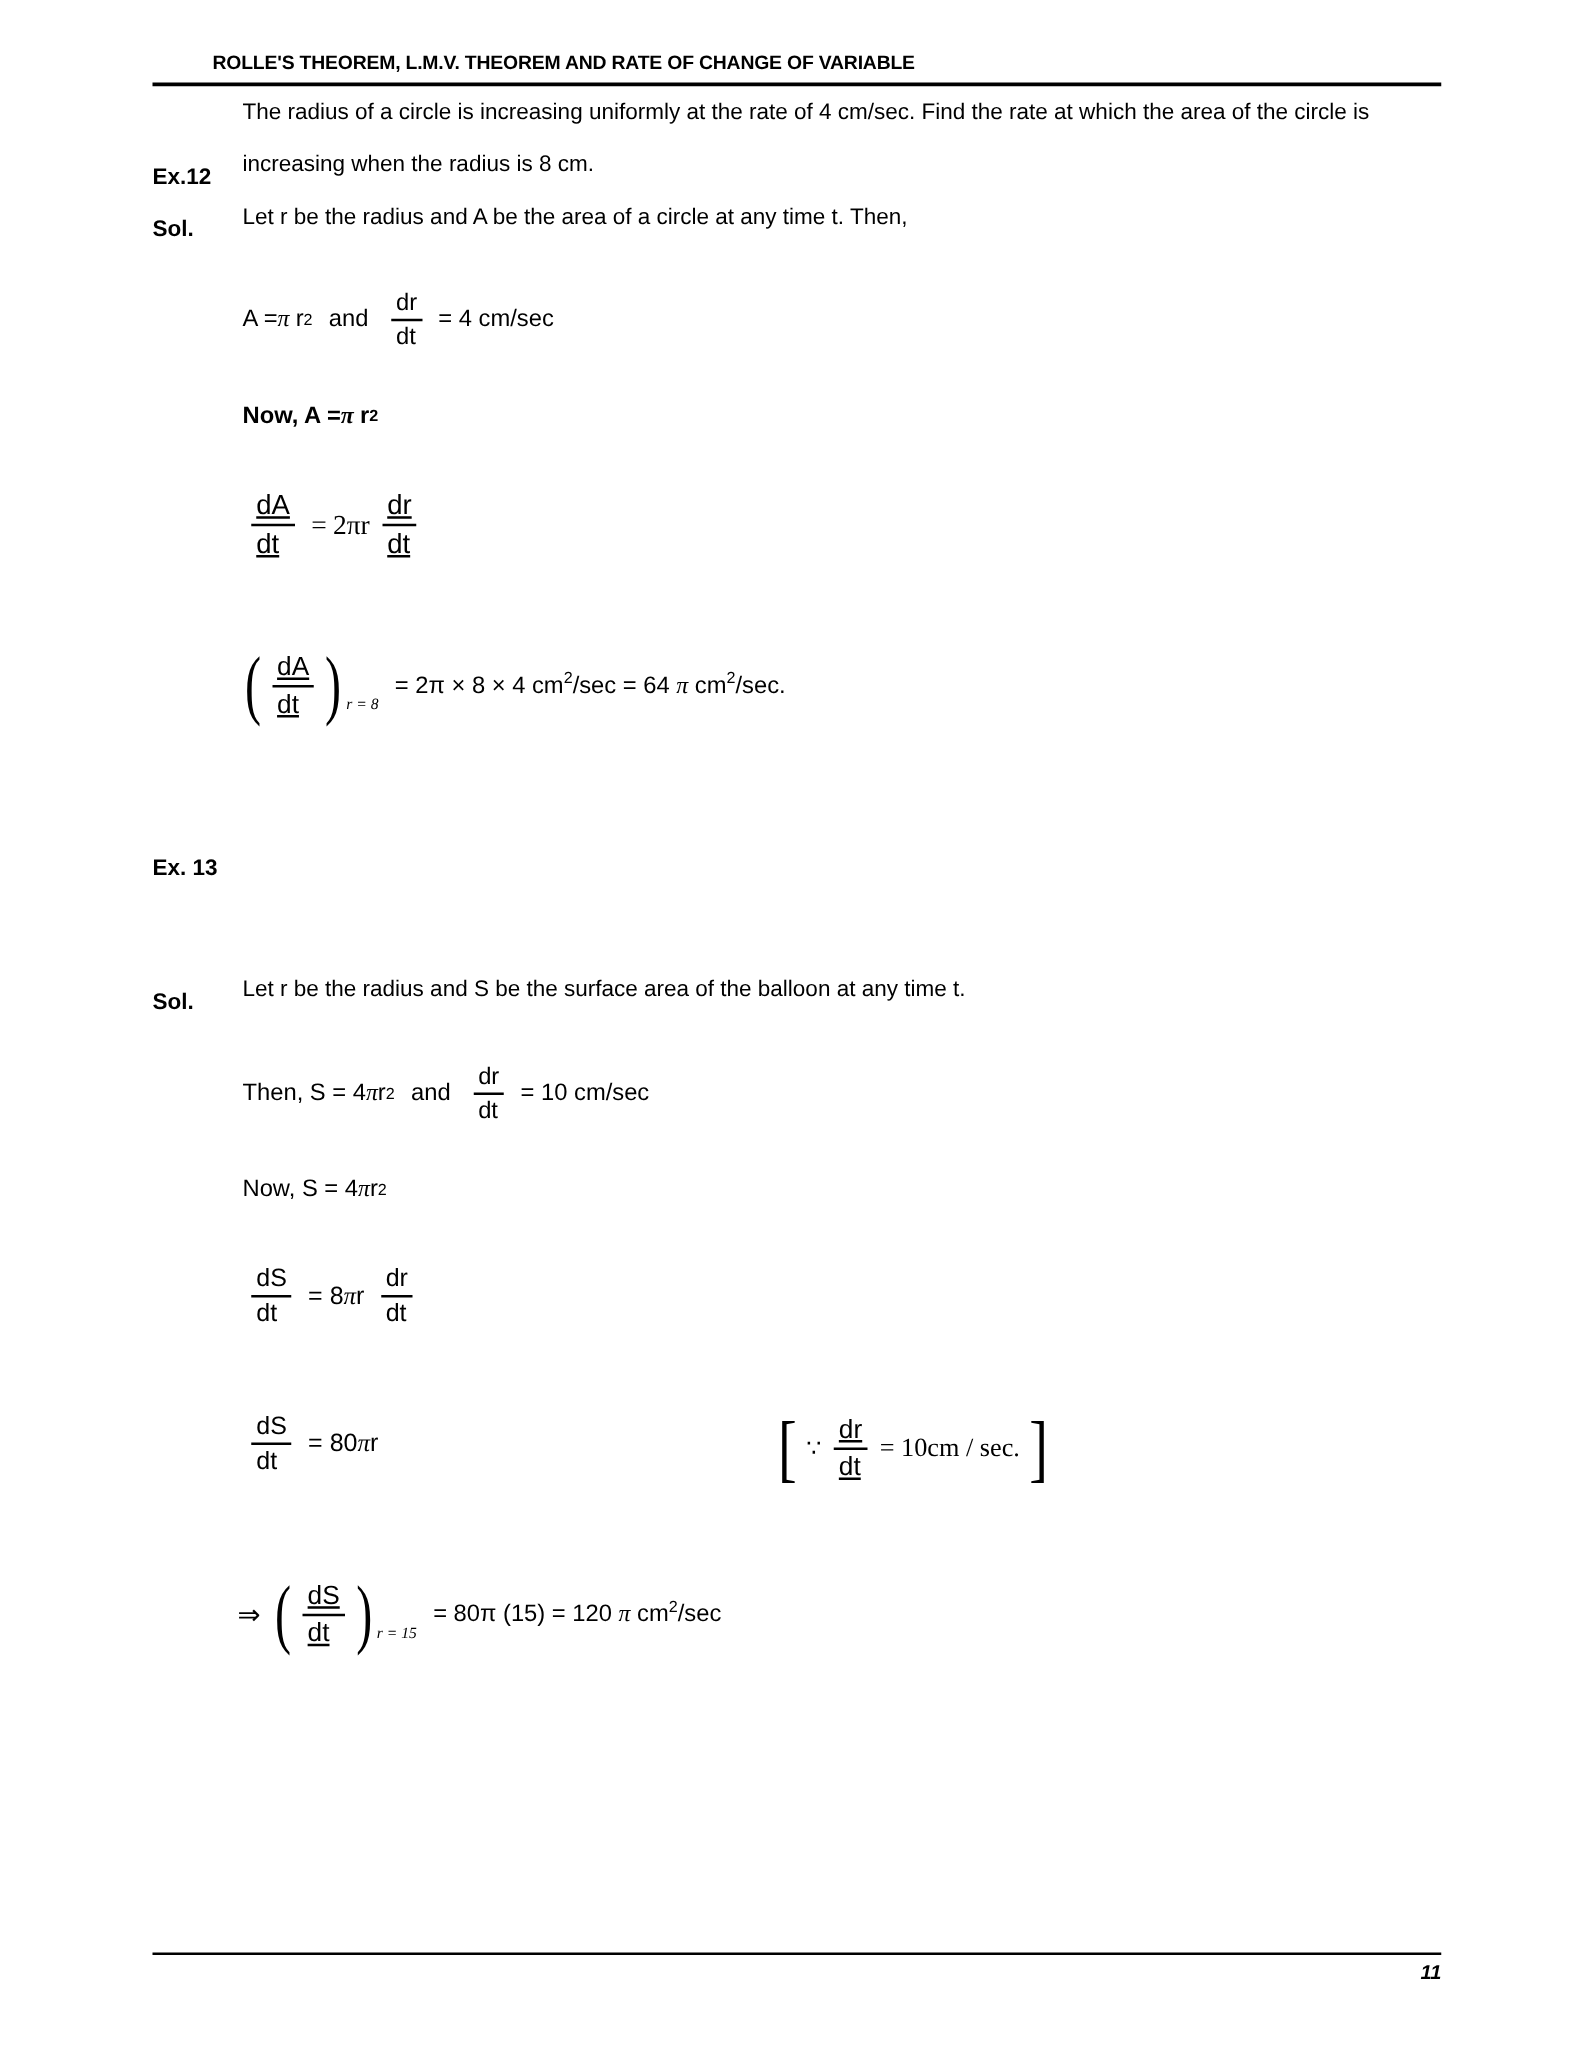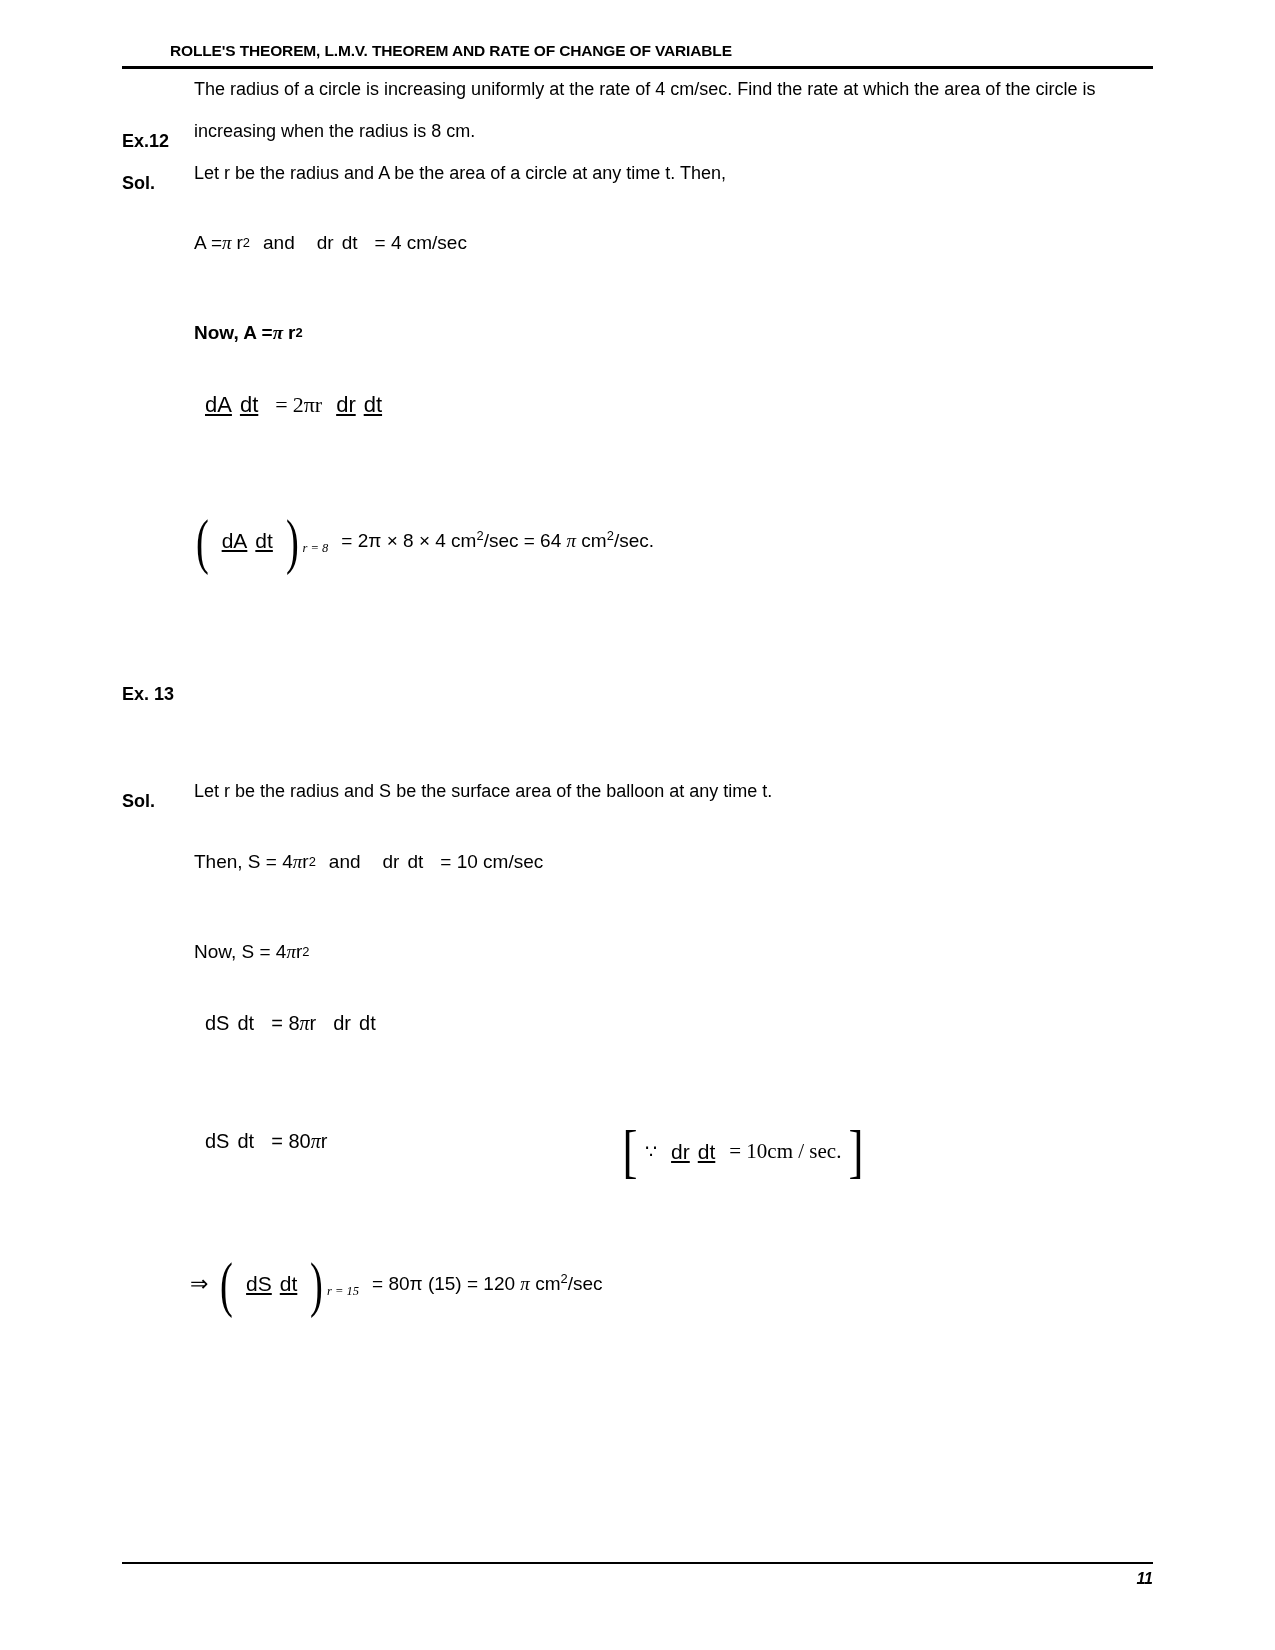--- a/index.html
+++ b/index.html
@@ -88,20 +88,21 @@
     font-size: 19px;
     white-space: nowrap;
   }
   .math .tok { display: inline-block; }
   .sp { display: inline-block; width: 8px; }
   .sp-sm { display: inline-block; width: 5px; }
   .sp-lg { display: inline-block; width: 13px; }
 
   .frac {
     display: inline-flex;
+    flex-direction: column;
     align-items: flex-start;
     vertical-align: middle;
     margin: 0 5px;
   }
   .frac .num,
   .frac .den {
     padding: 0 4px;
     line-height: 1.12;
   }
   .frac .bar {

